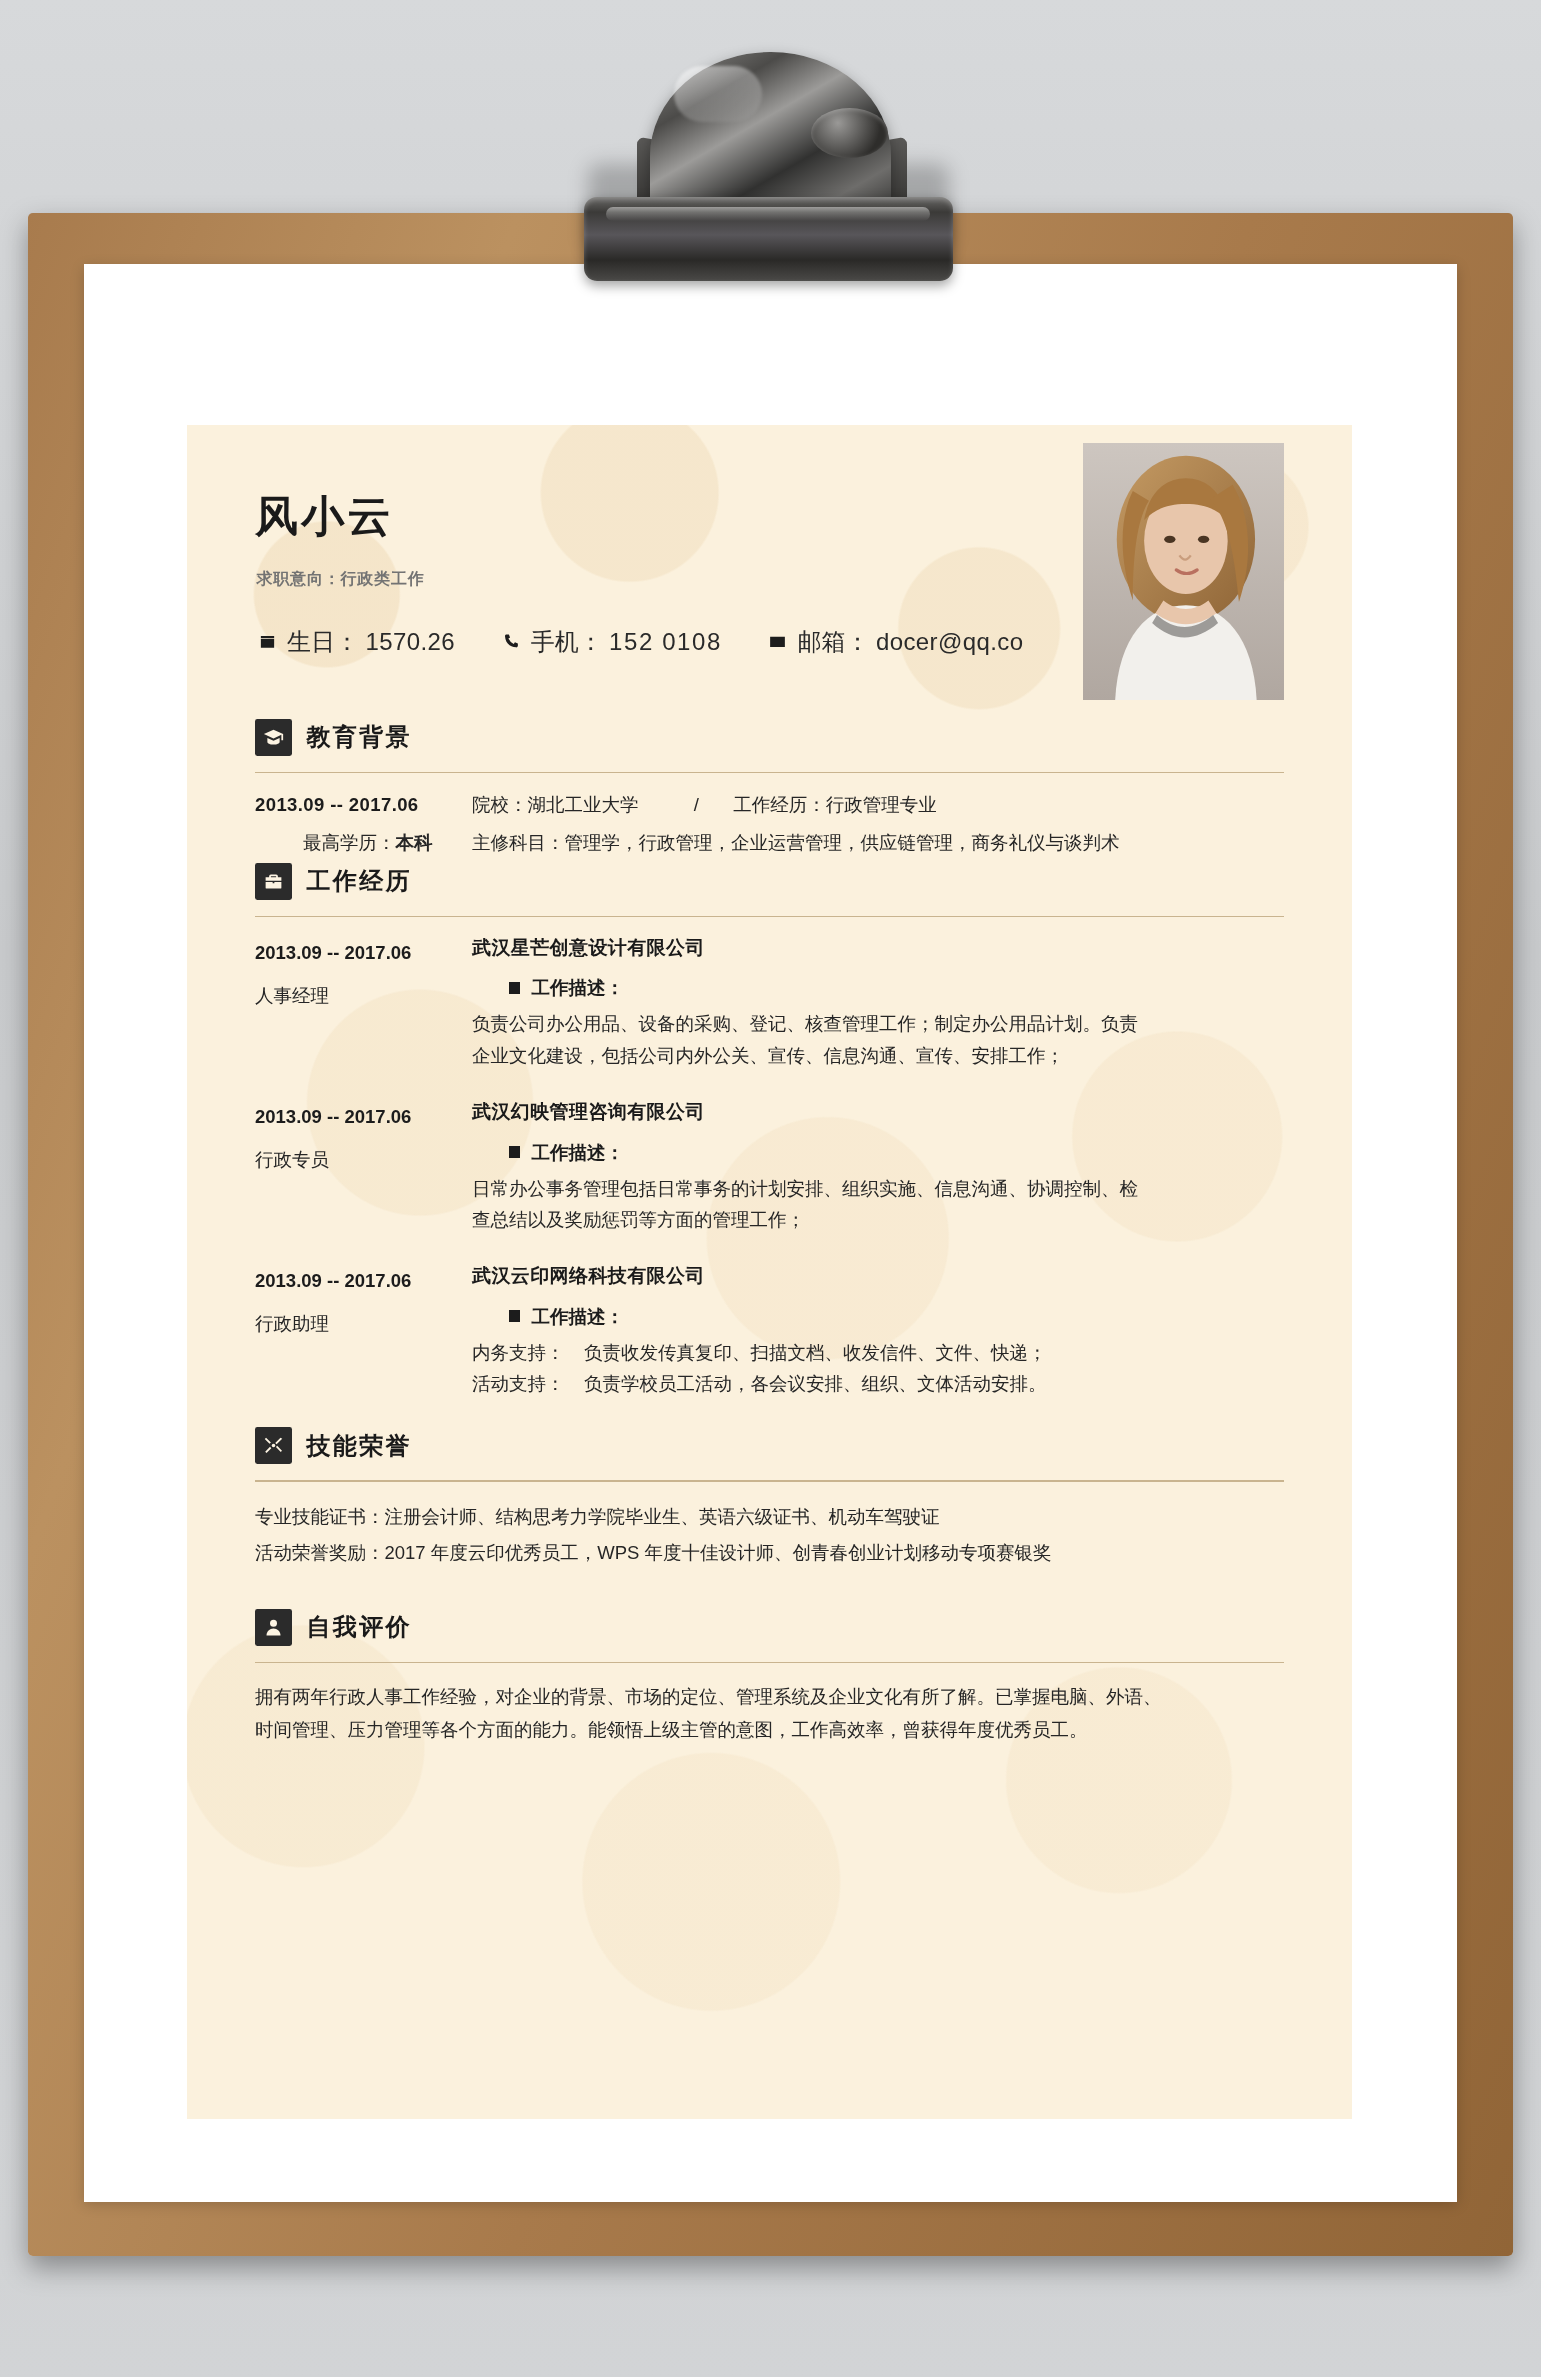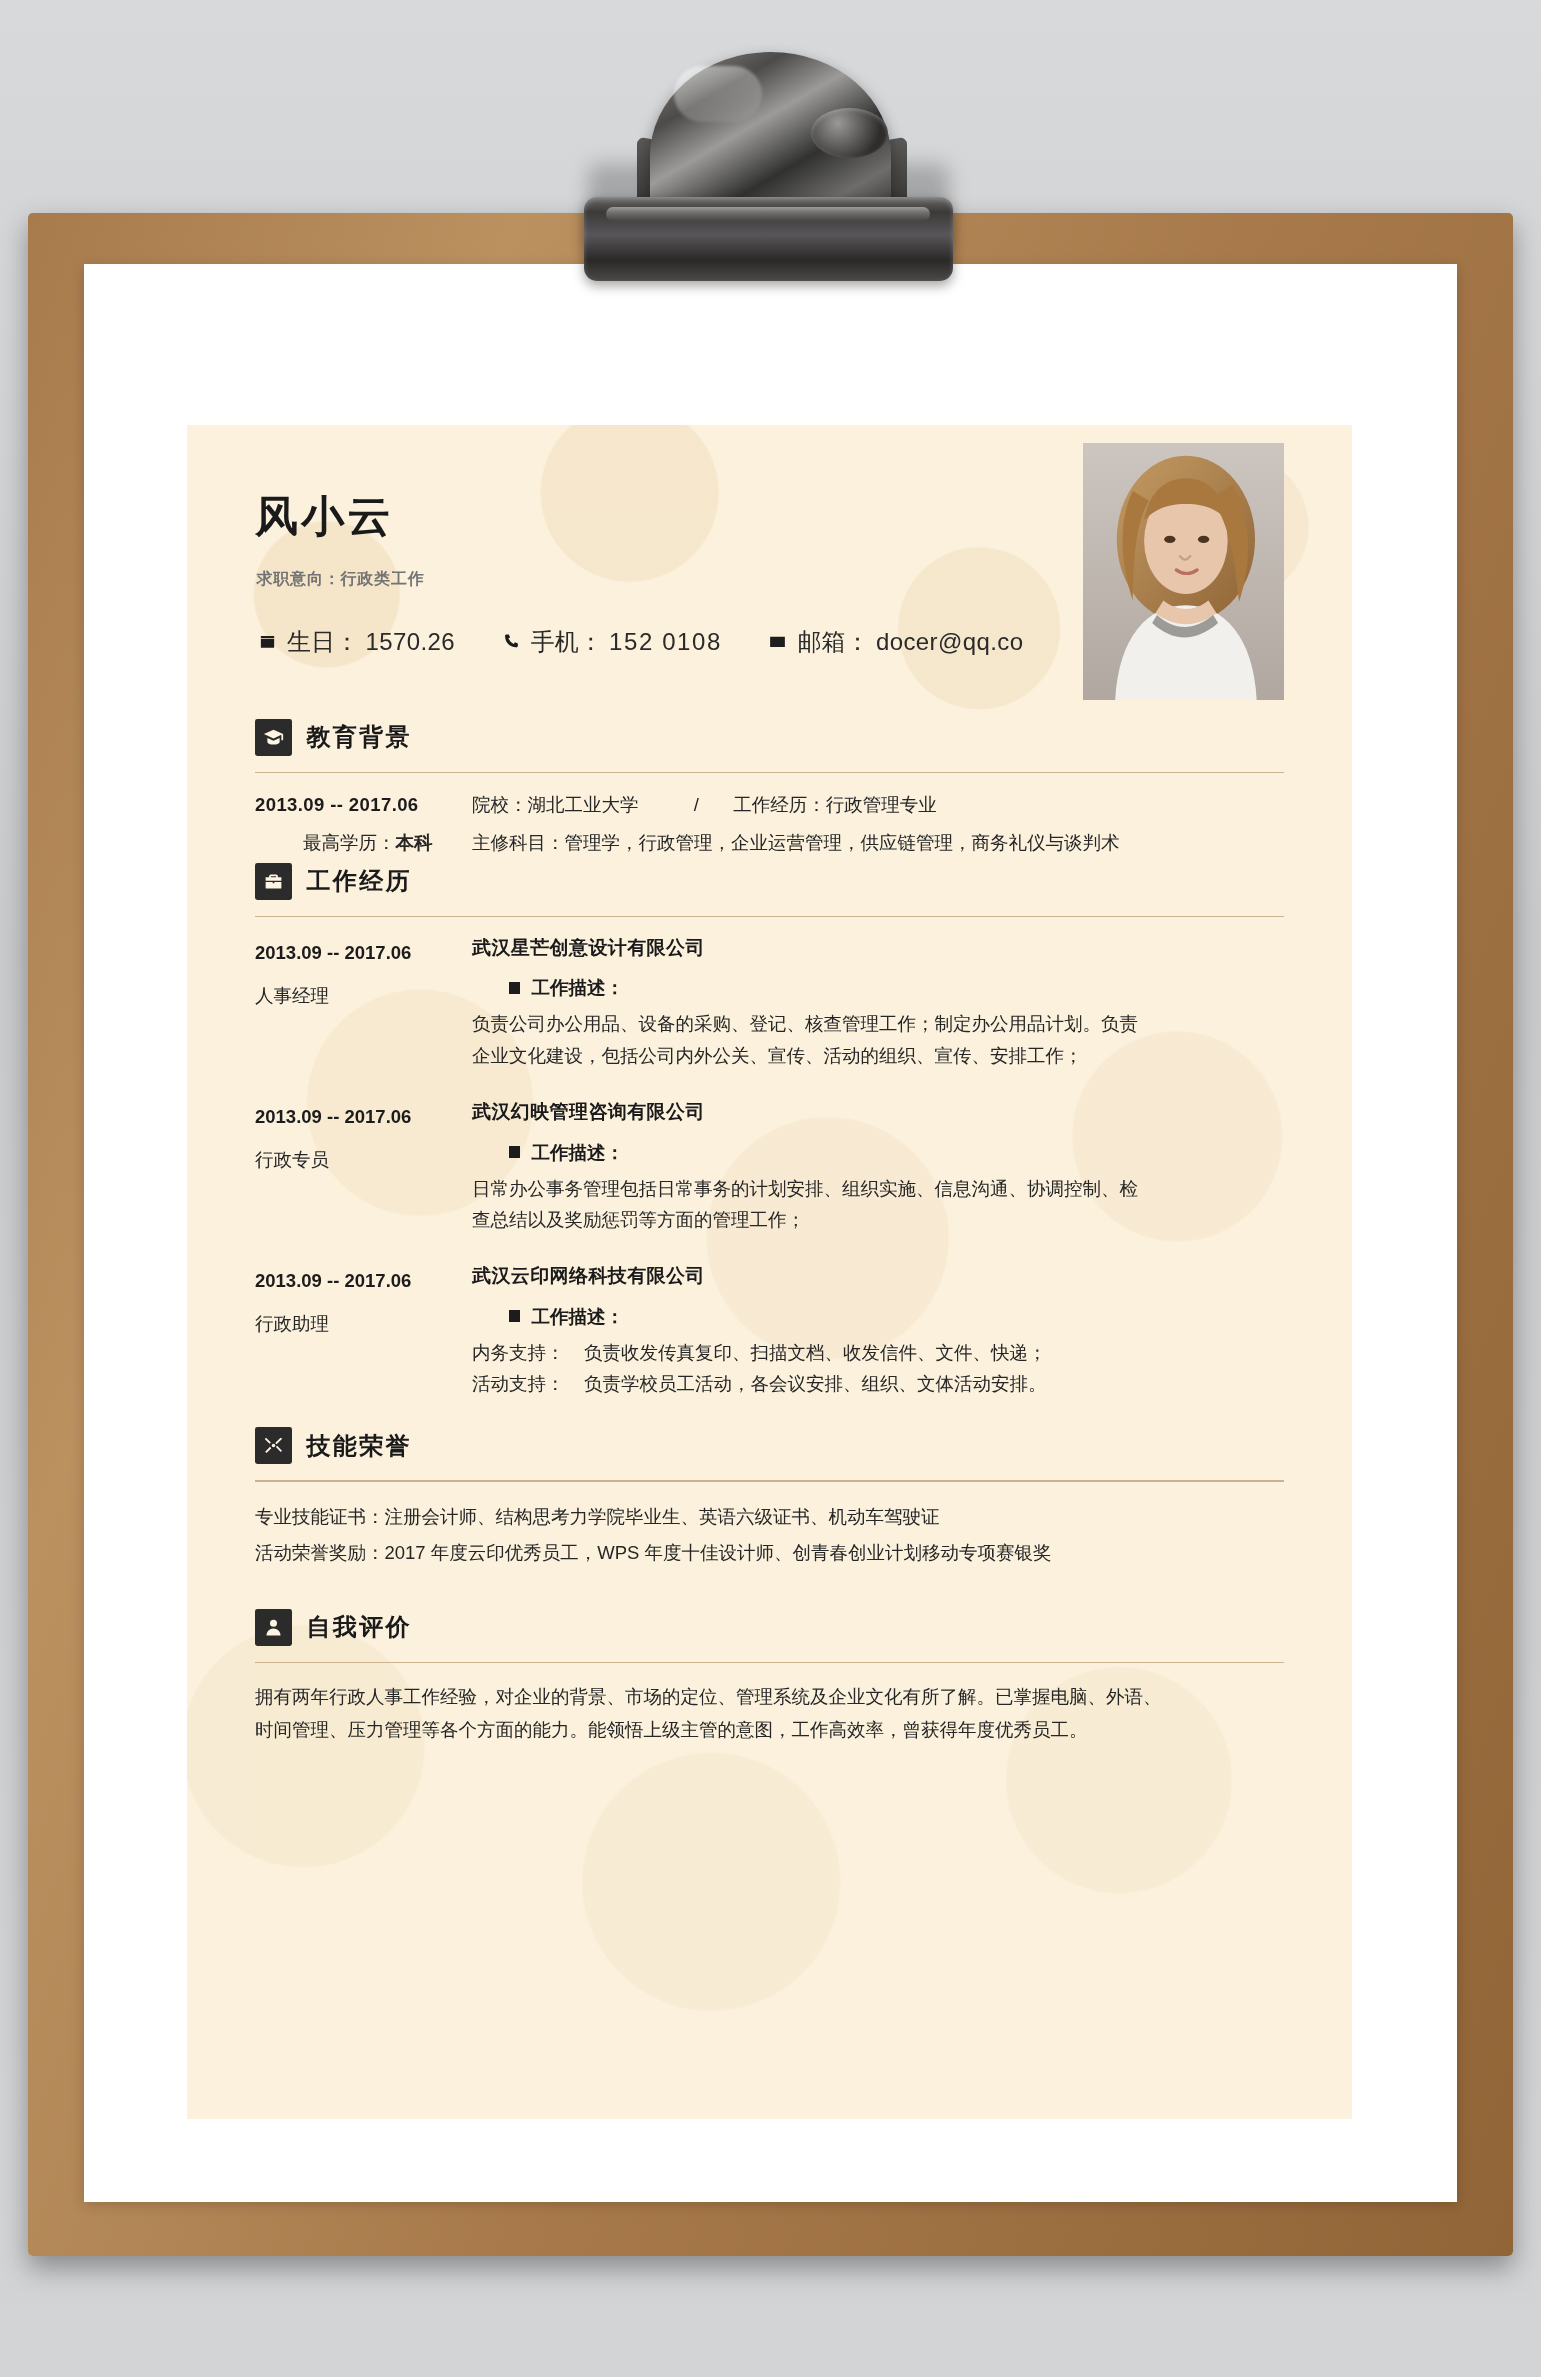--- a/index.html
+++ b/index.html
@@ -388,21 +388,21 @@
                 <div class="job-role">人事经理</div>
               </div>
               <div>
                 <div class="job-company">武汉星芒创意设计有限公司</div>
                 <div class="job-desc-head">
                   <span class="bullet-sq"></span>
                   <span>工作描述：</span>
                 </div>
                 <div class="job-desc">
                   <span class="line">负责公司办公用品、设备的采购、登记、核查管理工作；制定办公用品计划。负责</span>
-                  <span class="line">企业文化建设，包括公司内外公关、宣传、活动的组织、宣传、安排工作；</span>
+                  <span class="line">企业文化建设，包括公司内外公关、宣传、信息沟通、宣传、安排工作；</span>
                 </div>
               </div>
             </div>
 
             <div class="job">
               <div class="job-left">
                 <div class="job-date">2013.09 -- 2017.06</div>
                 <div class="job-role">行政专员</div>
               </div>
               <div>

